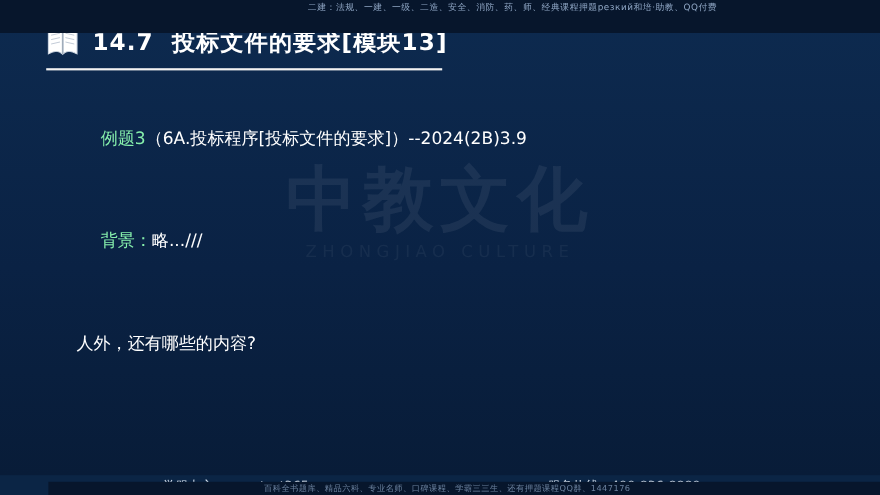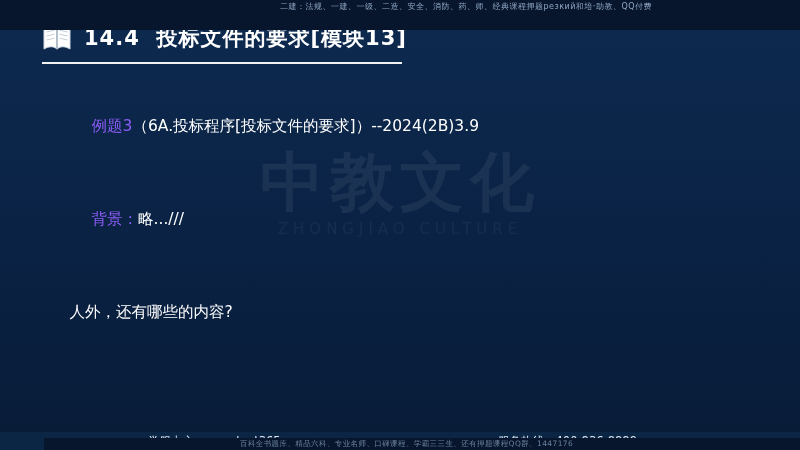--- a/index.html
+++ b/index.html
@@ -142,21 +142,21 @@
   .body {
     position: absolute;
     left: 62px; top: 80px;
     width: 700px;
     z-index: 3;
     color: #ffffff;
     font-size: 15.5px;
     line-height: 31px;
   }
   .line { white-space: pre-wrap; }
-  .lbl-yellow { color: #8b5cf6; }
+  .lbl-yellow { color: #86efac; }
 
   
   .footer {
     position: absolute;
     left: 0; bottom: 16px;
     width: 800px;
     z-index: 3;
     color: #dbe6f3;
     font-size: 11.5px;
   }
@@ -209,21 +209,21 @@
         <path d="M28 4 C23 1, 18 1, 15.4 4 L15.4 25 C18 22, 23 22, 28 25 Z" fill="#ffffff" stroke="#cfd8e3" stroke-width="1"></path>
         <line x1="15" y1="4" x2="15" y2="25" stroke="#9aa7b6" stroke-width="1"></line>
         <line x1="4.5" y1="8" x2="12.5" y2="6.2" stroke="#b9c4d1" stroke-width="0.8"></line>
         <line x1="4.5" y1="12" x2="12.5" y2="10.2" stroke="#b9c4d1" stroke-width="0.8"></line>
         <line x1="4.5" y1="16" x2="12.5" y2="14.2" stroke="#b9c4d1" stroke-width="0.8"></line>
         <line x1="17.5" y1="6.2" x2="25.5" y2="8" stroke="#b9c4d1" stroke-width="0.8"></line>
         <line x1="17.5" y1="10.2" x2="25.5" y2="12" stroke="#b9c4d1" stroke-width="0.8"></line>
         <line x1="17.5" y1="14.2" x2="25.5" y2="16" stroke="#b9c4d1" stroke-width="0.8"></line>
       </svg>
     </span>
-    <span class="title-text"><span>14.4</span>&nbsp;&nbsp;<span>投标文件的要求[模块13]</span></span>
+    <span class="title-text"><span>14.7</span>&nbsp;&nbsp;<span>投标文件的要求[模块13]</span></span>
   </div>
   <div class="title-underline"></div>
 
   <div class="body">
     <div class="line">
       <span class="lbl-yellow">例题3</span><span>（6A.投标程序[投标文件的要求]）--2024(2B)3.9</span>
     </div>
     <div class="line" style="text-indent:1em">
       <span class="lbl-yellow">背景：</span><span>略...///</span>
     </div>

